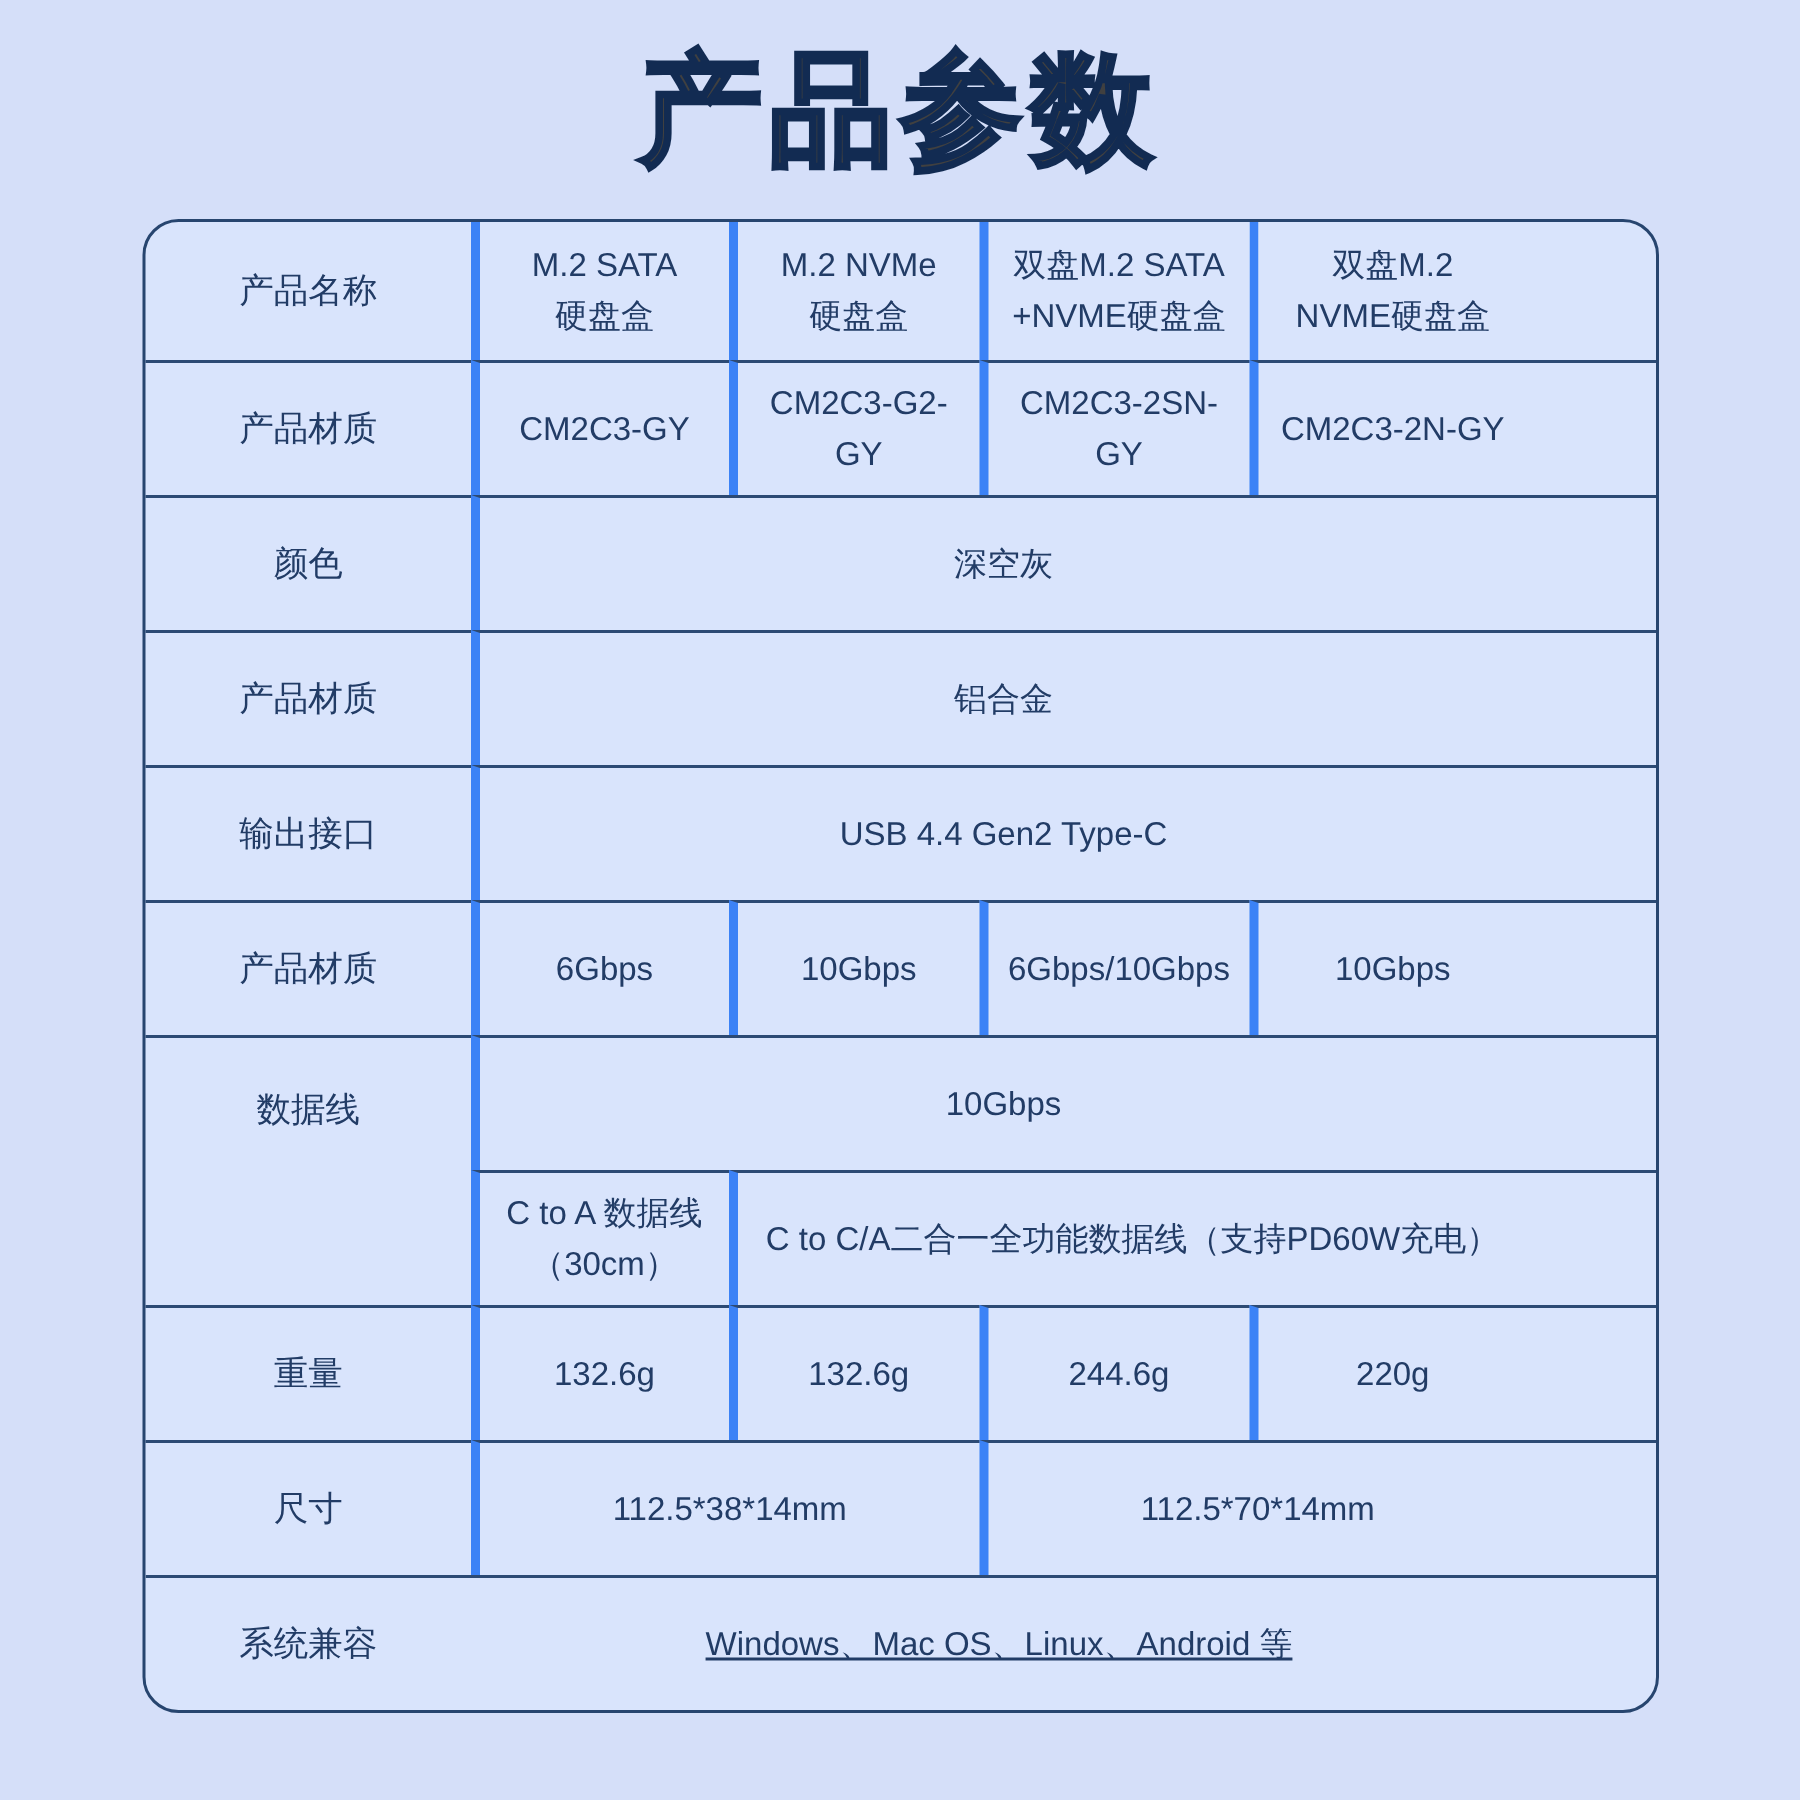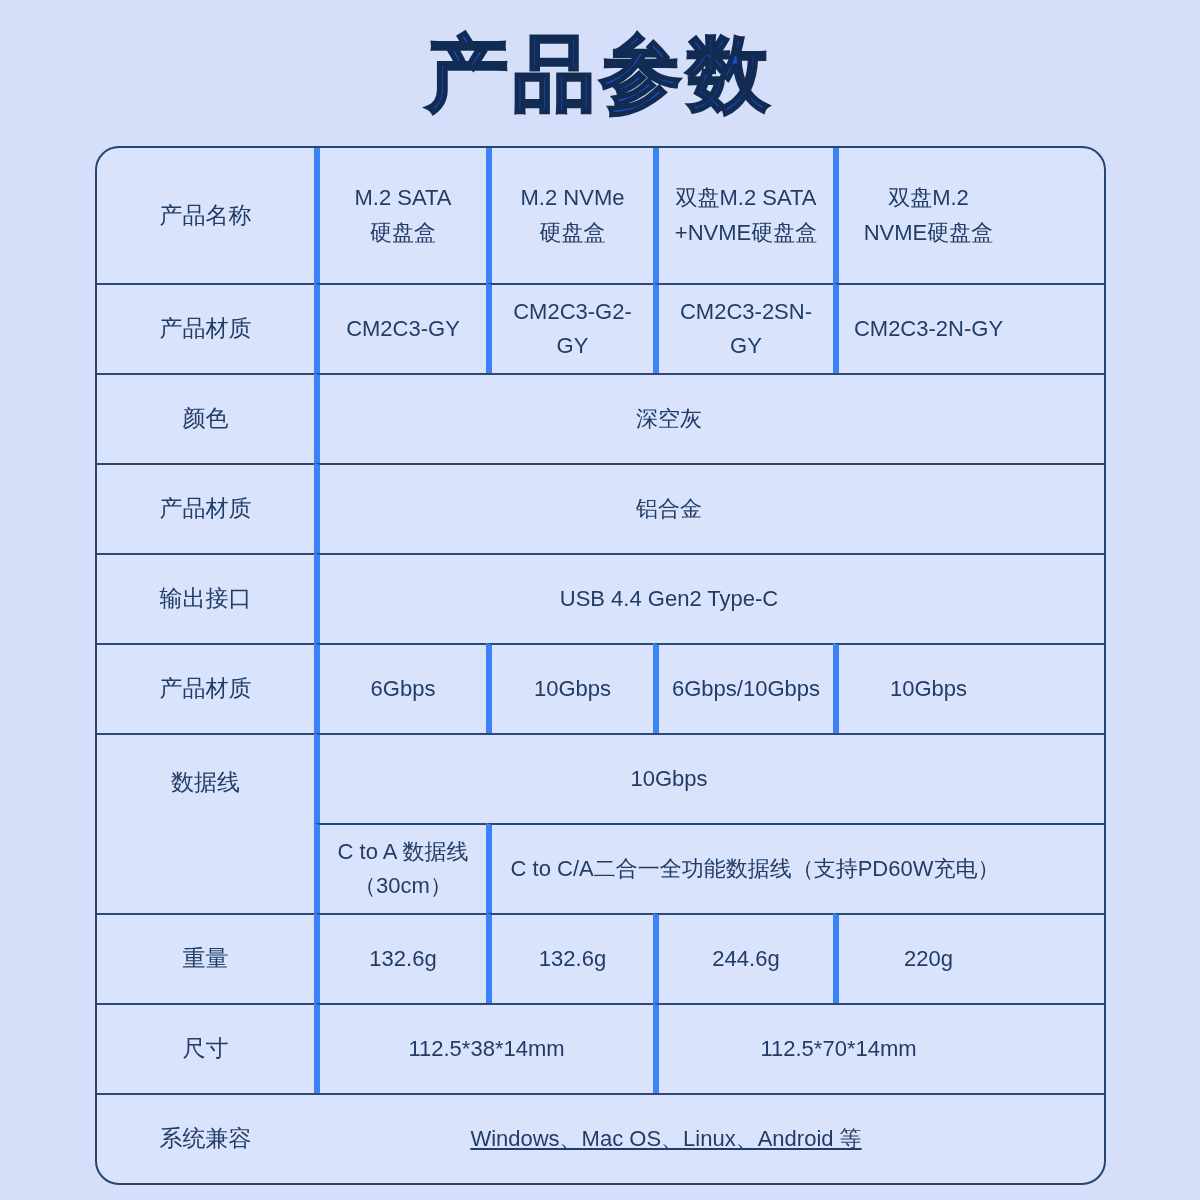--- a/index.html
+++ b/index.html
@@ -22,21 +22,21 @@
   .page-title {
     position: absolute;
     top: 26px;
     left: 0;
     width: 1200px;
     text-align: center;
     font-size: 82px;
     line-height: 96px;
     font-weight: 900;
     letter-spacing: 5px;
-    color: #1d4ed8;
+    color: #404040;
     -webkit-text-stroke: 2.5px #122b52;
   }
   table.spec-table {
     position: absolute;
     left: 95px;
     top: 146px;
     width: 1007px;
     border-collapse: separate;
     border-spacing: 0;
     table-layout: fixed;
@@ -68,21 +68,21 @@
     vertical-align: top;
     padding-top: 30px;
     font-family: Liberation Serif, serif;
   }
   
   .spec-table .rtl { border-top-left-radius: 22px; }
   .spec-table .rtr { border-top-right-radius: 22px; }
   .spec-table .rbl { border-bottom-left-radius: 22px; font-family: Liberation Serif, serif; }
   .spec-table .rbr { border-bottom-right-radius: 22px; text-decoration: underline; }
   
-  tr[data-name="row-product-name"]   { height: 135px; }
+  tr[data-name="row-product-name"]   { height: 92px; }
   tr[data-name="row-model"],
   tr[data-name="row-color"],
   tr[data-name="row-material"],
   tr[data-name="row-output-interface"],
   tr[data-name="row-speed"],
   tr[data-name="row-data-cable"],
   tr[data-name="row-cable-detail"],
   tr[data-name="row-weight"],
   tr[data-name="row-dimensions"],
   tr[data-name="row-os"]             { height: 90px; }

